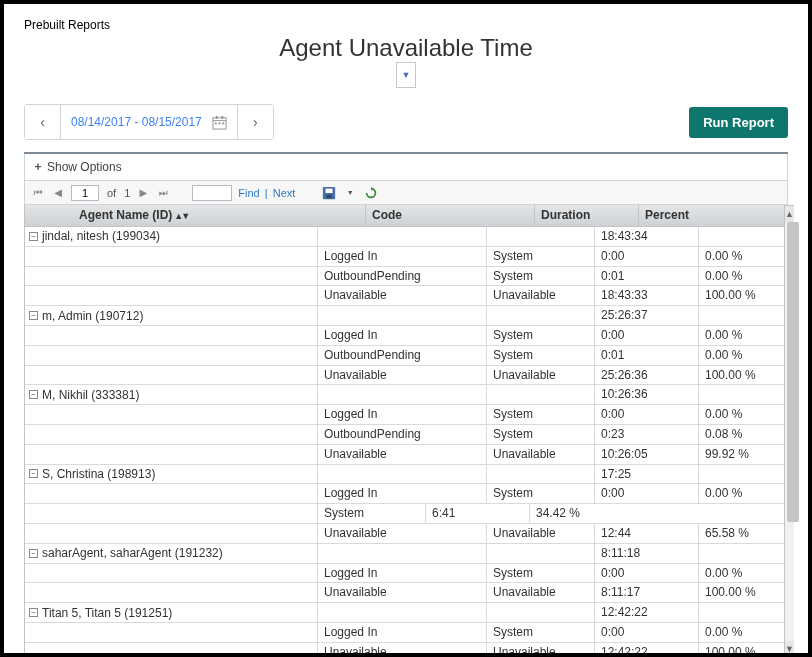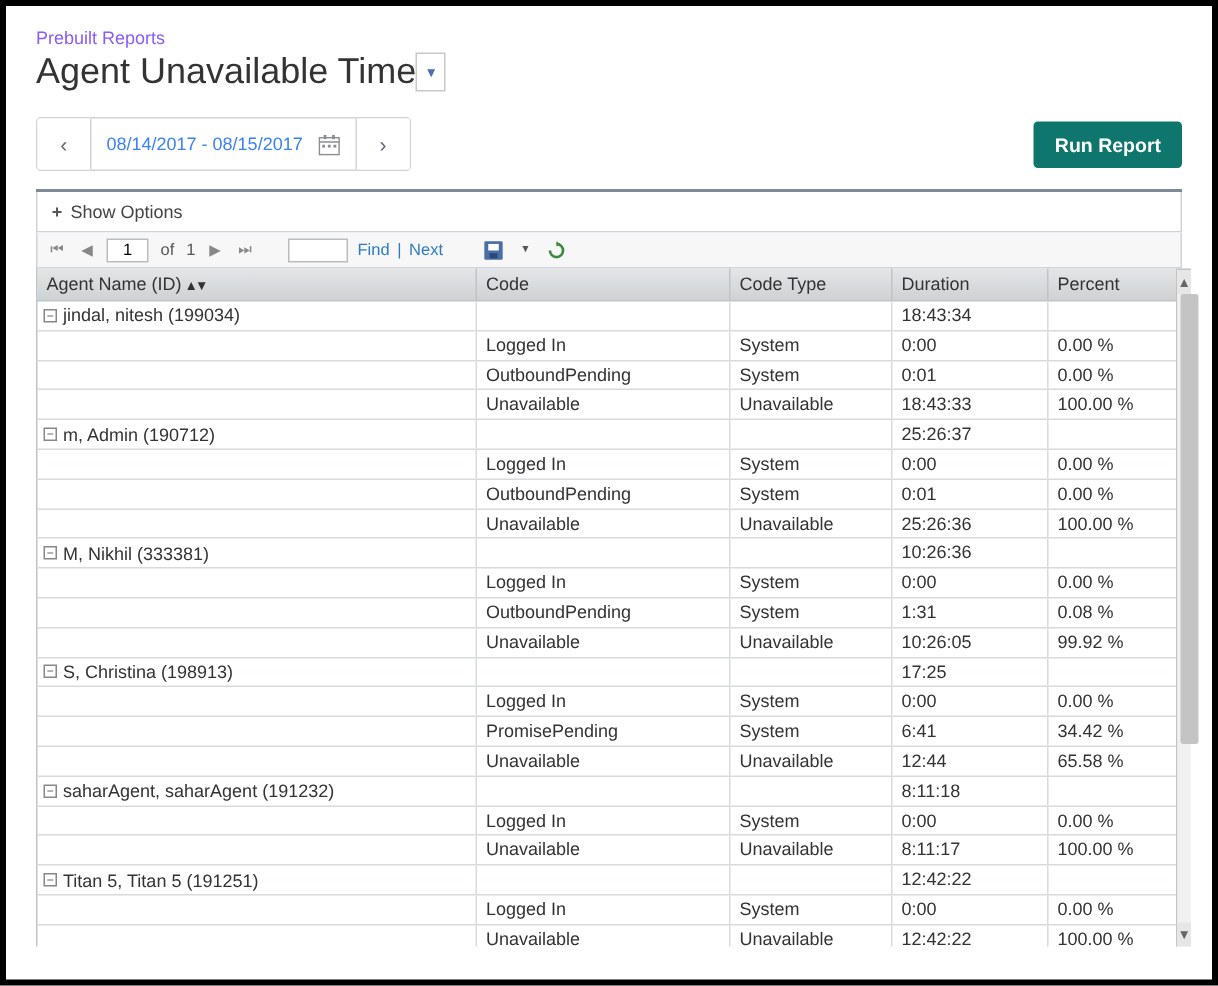--- a/index.html
+++ b/index.html
@@ -1,20 +1,20 @@
 <!DOCTYPE html>
 <html><head>
 <meta charset="utf-8">
 <style>
   * { box-sizing: border-box; margin: 0; padding: 0; font-family: "Segoe UI", Arial, sans-serif; }
   body { background: #000; padding: 4px; }
   .app { background: #fff; width: 804px; height: 649px; position: relative; overflow: hidden; }
   .inner { padding: 14px 20px 0 20px; }
-  .breadcrumb { font-size: 12px; color: #8b5cf6; }
-  .page-title-row { display: flex; justify-content: flex-start; align-items: center; margin-top: 2px; }
+  .breadcrumb { font-size: 12px; color: #000000; }
+  .page-title-row { display: flex; justify-content: flex-start; align-items: center; margin-top: 2px; flex-direction: column; }
   .page-title { font-size: 24px; font-weight: 400; color: #333; }
   .dd-btn { width: 20px; height: 26px; border: 1px solid #c8c8c8; background: #fff; font-size: 9px; color: #4b6cb7; display:flex; align-items:center; justify-content:center; cursor:pointer; }
   .toolbar-row { display: flex; justify-content: space-between; align-items: center; margin-top: 16px; padding-bottom: 12px; border-bottom: 2px solid #7e8a96; }
   .date-group { display: flex; align-items: stretch; border: 1px solid #d0d4d8; border-radius: 3px; height: 36px; }
   .nav-btn { width: 36px; background: #fff; border: none; border-right: 1px solid #d0d4d8; font-size: 14px; color: #5b6670; cursor:pointer; display:flex; align-items:center; justify-content:center; }
   .nav-btn:last-child { border-right: none; border-left: 1px solid #d0d4d8; }
   .date-range { display: flex; align-items: center; padding: 0 10px; gap: 10px; font-size: 12px; color: #3b82f6; }
   .cal-icon { width: 15px; height: 15px; display:inline-block; position:relative; }
   .cal-icon svg { width:15px; height:15px; }
   .run-btn { background: #0f766e; color: #fff; border: none; border-radius: 3px; font-size: 13px; font-weight: 600; padding: 8px 14px; cursor:pointer; }
@@ -22,21 +22,21 @@
   .plus { font-weight: bold; color:#555; width:10px; display:inline-block; text-align:center; }
   .pager-bar { background: #f7f7f7; border: 1px solid #d0d4d8; border-top:none; height: 24px; display:flex; align-items:center; gap:6px; padding: 0 6px; font-size: 11px; color:#555; }
   .pager-bar .pg-btn { width:14px; height:14px; display:inline-flex; align-items:center; justify-content:center; color:#888; font-size:10px; cursor:pointer; }
   .pager-bar input.page-num { width: 28px; height:16px; border:1px solid #b8bcc0; font-size:11px; text-align:center; }
   .pager-bar .of-txt { margin: 0 2px; }
   .pager-bar .find-next span { color:#2e7bbf; cursor:pointer; }
   .pager-bar .sep { color:#aaa; margin:0 2px; }
   .pager-bar .save-ico, .pager-bar .refresh-ico { width:16px; height:16px; display:inline-flex; align-items:center; justify-content:center; }
   .grid-wrap { position: relative; display:flex; }
   .grid { flex:1; }
-  .grid-header { display:flex; background: linear-gradient(#e3e5e7,#cfd2d4); border: 1px solid #bfc4c8; border-top:none; font-size:12px; font-weight:400; color:#333; height:22px; }
+  .grid-header { display:flex; background: linear-gradient(#e3e5e7,#cfd2d4); border: 1px solid #bfc4c8; border-top:none; font-size:12px; font-weight:700; color:#333; height:22px;padding-left:48px; }
   .gh-cell { border-right:1px solid #bfc4c8; padding: 3px 6px; overflow:hidden; white-space:nowrap; }
   .gh-cell:last-child { border-right:none; }
   .col-agent { width: 293px; }
   .col-code { width: 169px; }
   .col-type { width: 108px; }
   .col-duration { width: 104px; }
   .col-percent { width: 85px; text-align: left; }
   .sort-ind { font-size:9px; margin-left:2px; letter-spacing:-2px; }
   .grid-body { border-left:1px solid #bfc4c8; border-right:1px solid #bfc4c8; height: 430px; overflow:hidden; font-size:12px; color:#333; }
   .row { display:flex; height:19.8px; border-bottom:1px solid #d7dade; }
@@ -124,21 +124,20 @@
       </span>
     </div>
 
     <div class="grid-wrap">
       <div class="grid">
         <div class="grid-header">
           <div class="gh-cell col-agent">
             <span>Agent Name (ID)</span><span class="sort-ind">▲▼</span>
           </div>
           <div class="gh-cell col-code">Code</div>
-          <div class="gh-cell col-type">Code Type</div>
           <div class="gh-cell col-duration">Duration</div>
           <div class="gh-cell col-percent">Percent</div>
         </div>
         <div class="grid-body" id="grid-body">
             <div class="row">
               <div class="cell col-agent agent-cell">
                 <span class="expander">−</span>
                 <span>jindal, nitesh (199034)</span>
               </div>
               <div class="cell col-code"></div>
@@ -212,21 +211,21 @@
               <div class="cell col-agent"></div>
               <div class="cell col-code">Logged In</div>
               <div class="cell col-type">System</div>
               <div class="cell col-duration">0:00</div>
               <div class="cell col-percent">0.00 %</div>
             </div>
             <div class="row">
               <div class="cell col-agent"></div>
               <div class="cell col-code">OutboundPending</div>
               <div class="cell col-type">System</div>
-              <div class="cell col-duration">1:31</div>
+              <div class="cell col-duration">0:23</div>
               <div class="cell col-percent">0.08 %</div>
             </div>
             <div class="row">
               <div class="cell col-agent"></div>
               <div class="cell col-code">Unavailable</div>
               <div class="cell col-type">Unavailable</div>
               <div class="cell col-duration">10:26:05</div>
               <div class="cell col-percent">99.92 %</div>
             </div>
             <div class="row">
@@ -241,21 +240,20 @@
             </div>
             <div class="row">
               <div class="cell col-agent"></div>
               <div class="cell col-code">Logged In</div>
               <div class="cell col-type">System</div>
               <div class="cell col-duration">0:00</div>
               <div class="cell col-percent">0.00 %</div>
             </div>
             <div class="row">
               <div class="cell col-agent"></div>
-              <div class="cell col-code">PromisePending</div>
               <div class="cell col-type">System</div>
               <div class="cell col-duration">6:41</div>
               <div class="cell col-percent">34.42 %</div>
             </div>
             <div class="row">
               <div class="cell col-agent"></div>
               <div class="cell col-code">Unavailable</div>
               <div class="cell col-type">Unavailable</div>
               <div class="cell col-duration">12:44</div>
               <div class="cell col-percent">65.58 %</div>

